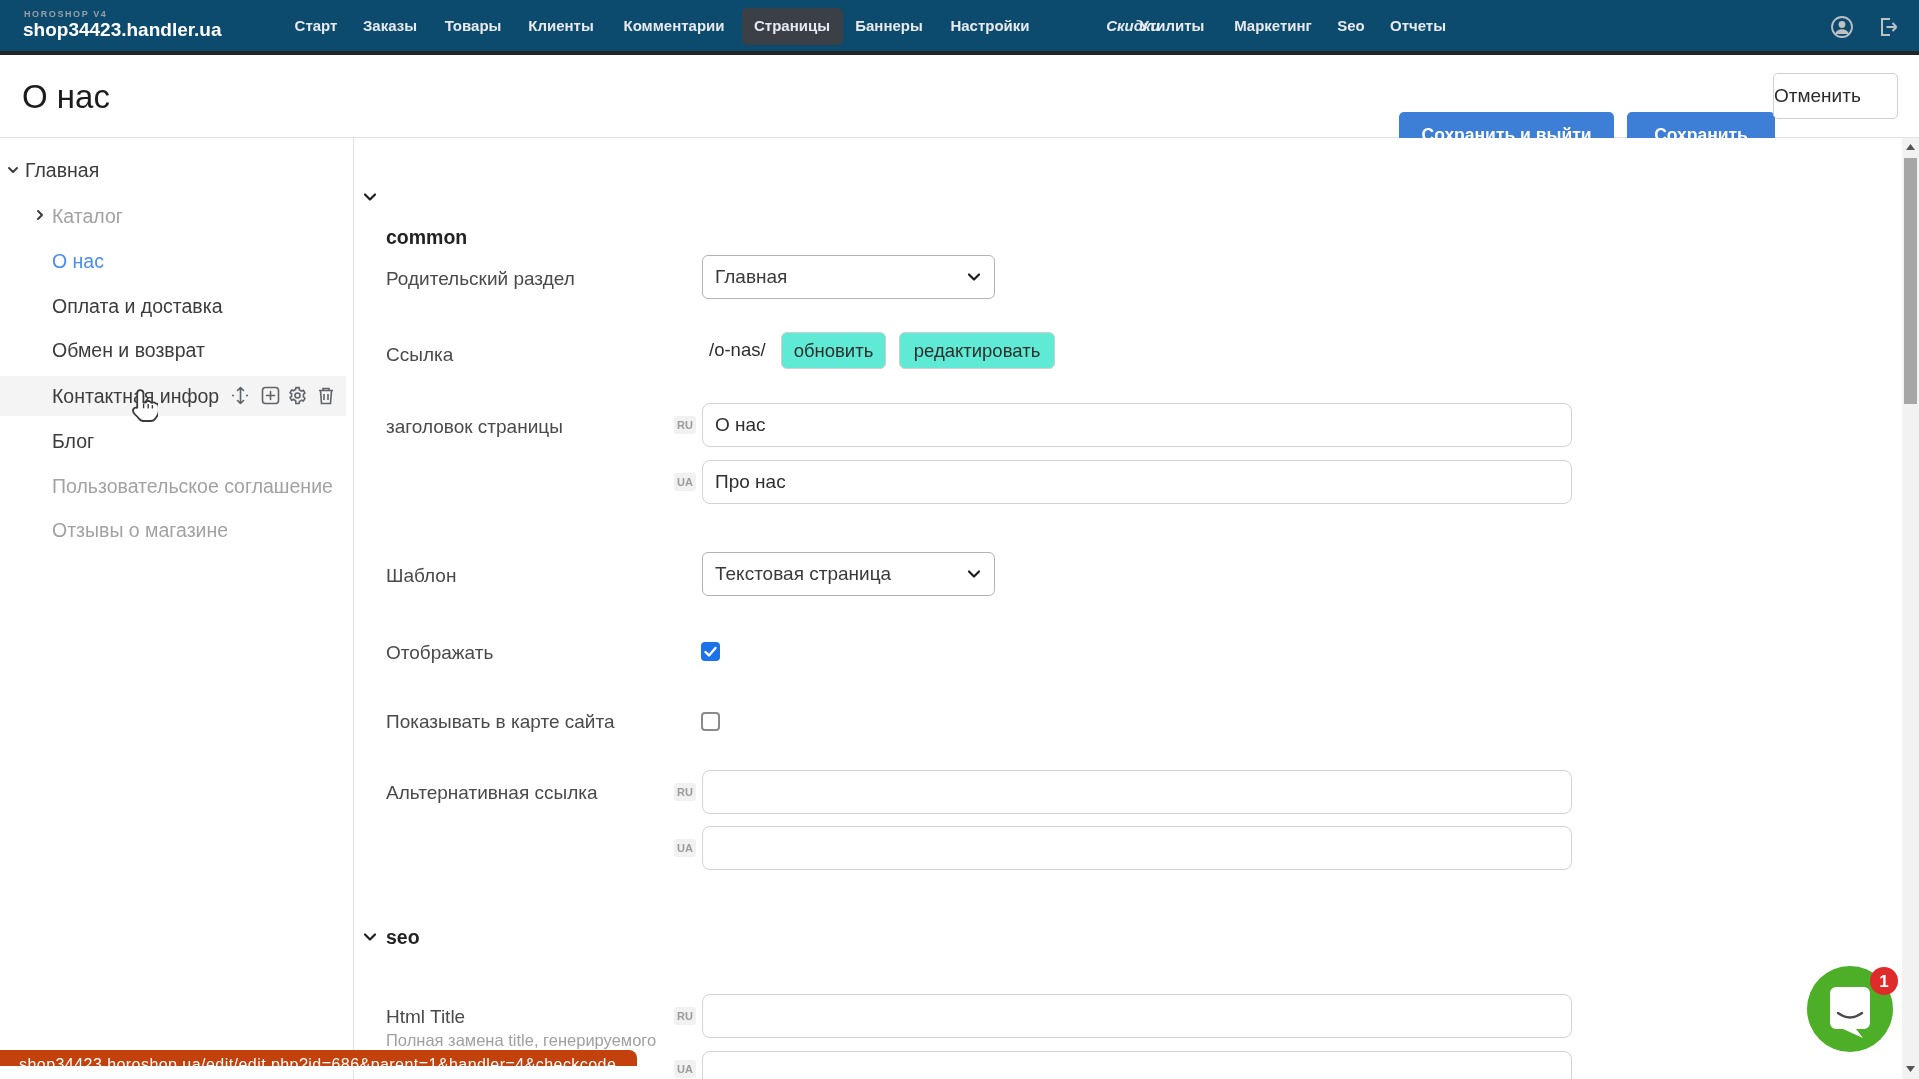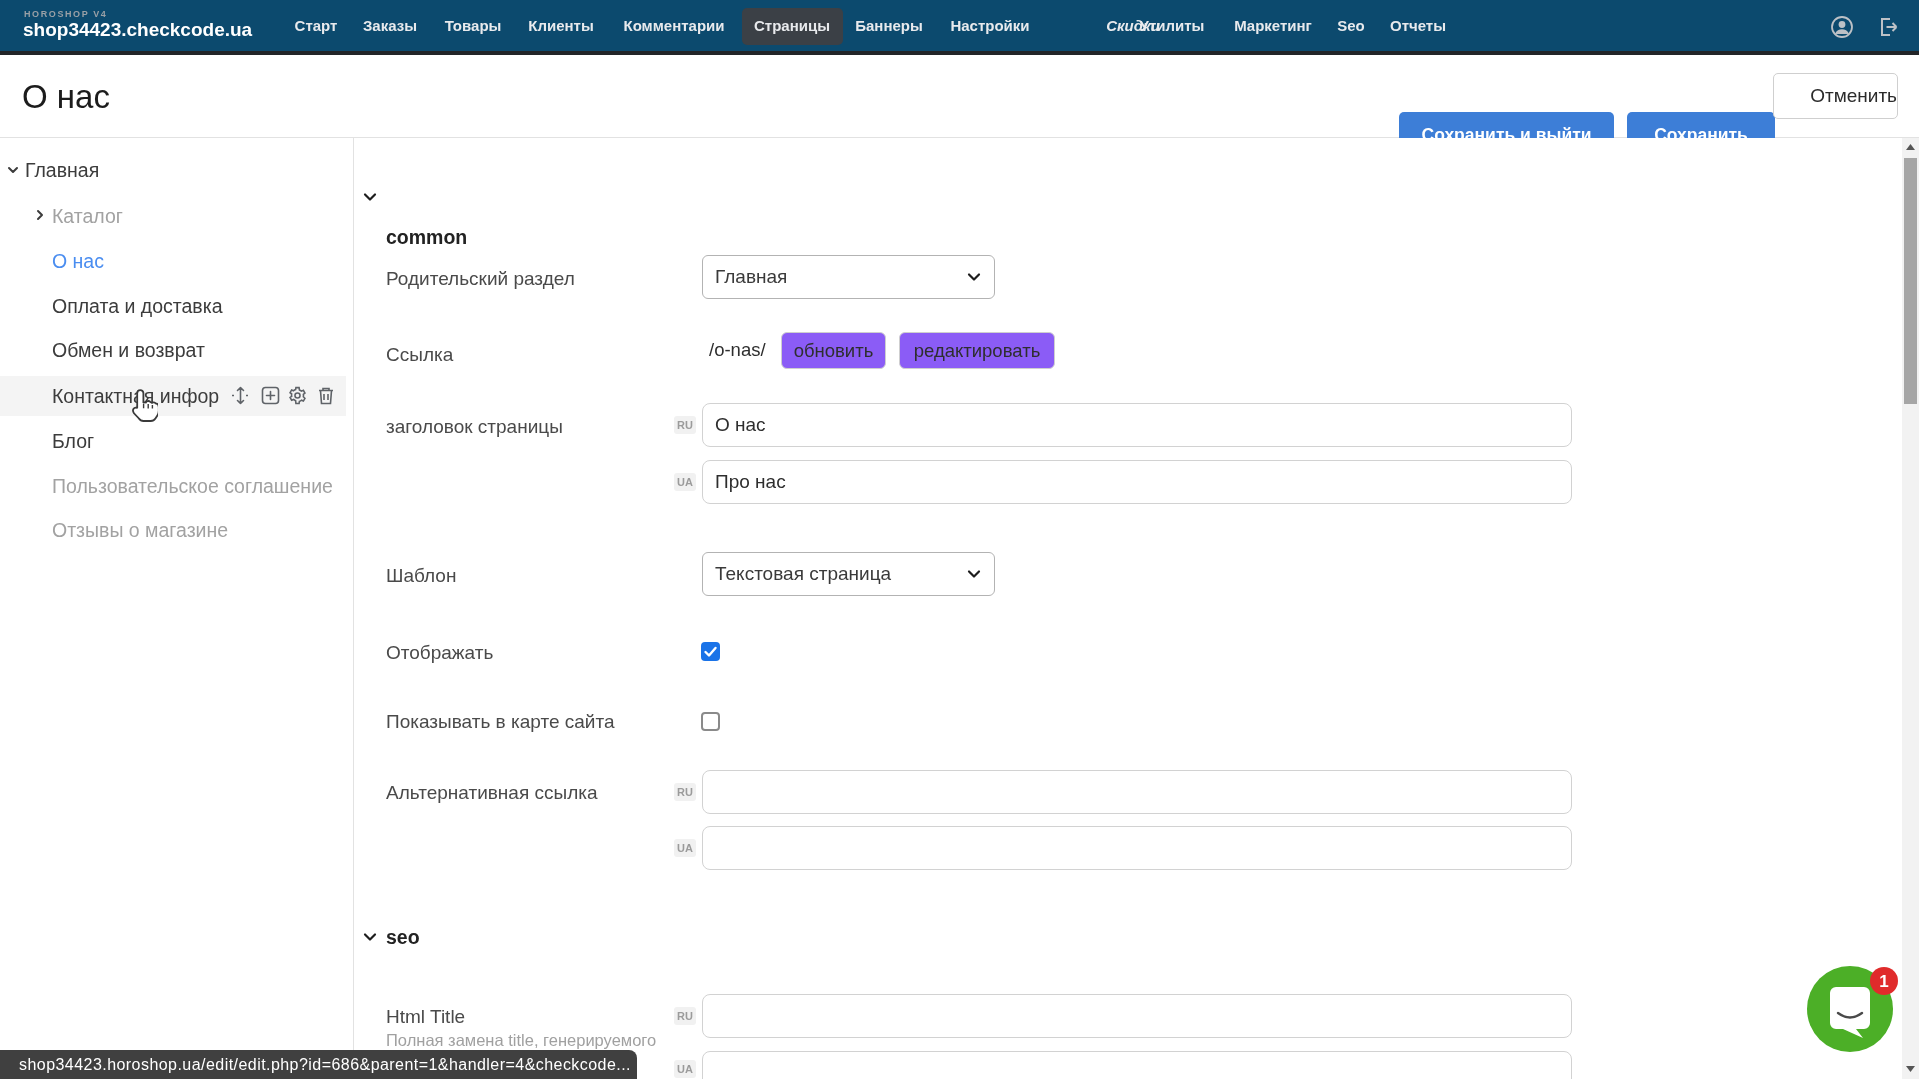--- a/index.html
+++ b/index.html
@@ -12,54 +12,54 @@
 .logo-small { position:absolute; left:24px; top:9px; font-size:9px; font-weight:700; letter-spacing:1.6px; color:#9aa0a6; }
 .logo-big { position:absolute; left:23px; top:19px; font-size:19px; font-weight:700; color:#fff; }
 .navitem { position:absolute; top:0; height:52px; line-height:52px; transform:translateX(-50%); color:#e8eaed; font-size:15px; font-weight:700; white-space:nowrap; }
 .navpill { position:absolute; left:742px; top:8px; width:101px; height:37px; background:#3b4046; border-radius:5px; }
 .navicon { position:absolute; top:15px; }
 
 
 .header { position:absolute; left:0; top:55px; width:1919px; height:83px; background:#fff; border-bottom:1px solid #e2e2e2; }
 .pagetitle { position:absolute; left:22px; top:78px; font-size:33px; color:#1c1c1c; }
 .btn-blue { position:absolute; top:73px; height:46px; background:#3d7ed7; color:#fff; border-radius:5px; font-size:17.5px; font-weight:700; text-align:center; line-height:46px;margin-top:39px; }
-.btn-white { position:absolute; top:73px; height:46px; background:#fff; color:#2b2b2b; border:1px solid #cfcfcf; border-radius:5px; font-size:19px; text-align:right; line-height:44px; }
+.btn-white { position:absolute; top:73px; height:46px; background:#fff; color:#2b2b2b; border:1px solid #cfcfcf; border-radius:5px; font-size:19px; text-align:left; line-height:44px; }
 
 
 .sidebar { position:absolute; left:0; top:138px; width:354px; height:941px; background:#fff; border-right:1px solid #e2e2e2; }
 .treeitem { position:absolute; font-size:19.5px; color:#3c3c3c; white-space:nowrap; }
 .grey { color:#a2a2a2; }
 .blue { color:#4a8df0; }
 .hoverrow { position:absolute; left:0; top:238px; width:346px; height:40px; background:#f4f4f4; }
 
 
 .content { position:absolute; left:355px; top:138px; width:1547px; height:941px; background:#fff; }
 .sechead { position:absolute; font-size:19.5px; font-weight:700; color:#222; }
 .label { position:absolute; left:386px; font-size:19px; color:#4a4a4a; white-space:nowrap; }
 .sublabel { position:absolute; left:386px; font-size:16.5px; color:#a0a0a0; white-space:nowrap; }
 .select { position:absolute; left:702px; width:293px; height:44px; border:1px solid #b3b3b3; border-radius:6px; background:#fff; font-size:19px; color:#3a3a3a; line-height:42px; padding-left:12px; }
 .input { position:absolute; left:702px; width:870px; height:44px; border:1px solid #d2d2d2; border-radius:8px; background:#fff; font-size:19px; color:#2e2e2e; line-height:42px; padding-left:12px; }
 .badge { position:absolute; left:674px; width:22px; height:18px; background:#f1f1f1; border-radius:3px; color:#9b9b9b; font-size:11px; font-weight:700; text-align:center; line-height:18px; }
-.minibtn { position:absolute; height:37px; border:1px solid #cfcfcf; border-radius:6px; background:#8b5cf6; font-size:18.5px; color:#2e2e2e; text-align:center; line-height:35px; }
+.minibtn { position:absolute; height:37px; border:1px solid #cfcfcf; border-radius:6px; background:#5eead4; font-size:18.5px; color:#2e2e2e; text-align:center; line-height:35px; }
 .cb { position:absolute; left:701px; width:19px; height:19px; border-radius:4px; }
 .cb-on { background:#1a73e8; }
 .cb-off { border:2px solid #8a8a8a; background:#fff; }
 
 
-.statusbar { position:absolute; left:0; top:1050px; width:637px; height:29px; background:#404040; border-top-right-radius:8px; color:#fff; font-size:16px; letter-spacing:0.45px; line-height:29px; padding-left:19px; }
+.statusbar { position:absolute; left:0; top:1050px; width:637px; height:16px; background:#c2410c; border-top-right-radius:8px; color:#fff; font-size:16px; letter-spacing:0.45px; line-height:29px; padding-left:19px; }
 .scrolltrack { position:absolute; left:1902px; top:138px; width:17px; height:941px; background:#f2f2f2; }
 .scrollthumb { position:absolute; left:1904px; top:158px; width:13px; height:246px; background:#a6a6a6; }
 .chatwrap { position:absolute; left:1806px; top:965px; width:110px; height:110px; }
 </style>
 </head>
 <body>
 
 <div class="nav">
   <div class="logo-small">HOROSHOP V4</div>
-  <div class="logo-big">shop34423.checkcode.ua</div>
+  <div class="logo-big">shop34423.handler.ua</div>
   <div class="navpill"></div>
   <div class="navitem" style="left:316px;">Старт</div>
   <div class="navitem" style="left:390px;">Заказы</div>
   <div class="navitem" style="left:473px;">Товары</div>
   <div class="navitem" style="left:561px;">Клиенты</div>
   <div class="navitem" style="left:674px;">Комментарии</div>
   <div class="navitem" style="left:792px;">Страницы</div>
   <div class="navitem" style="left:889px;">Баннеры</div>
   <div class="navitem" style="left:990px;">Настройки</div>
   <div class="navitem" style="left:1133px;font-style:italic;">Скидки</div>

